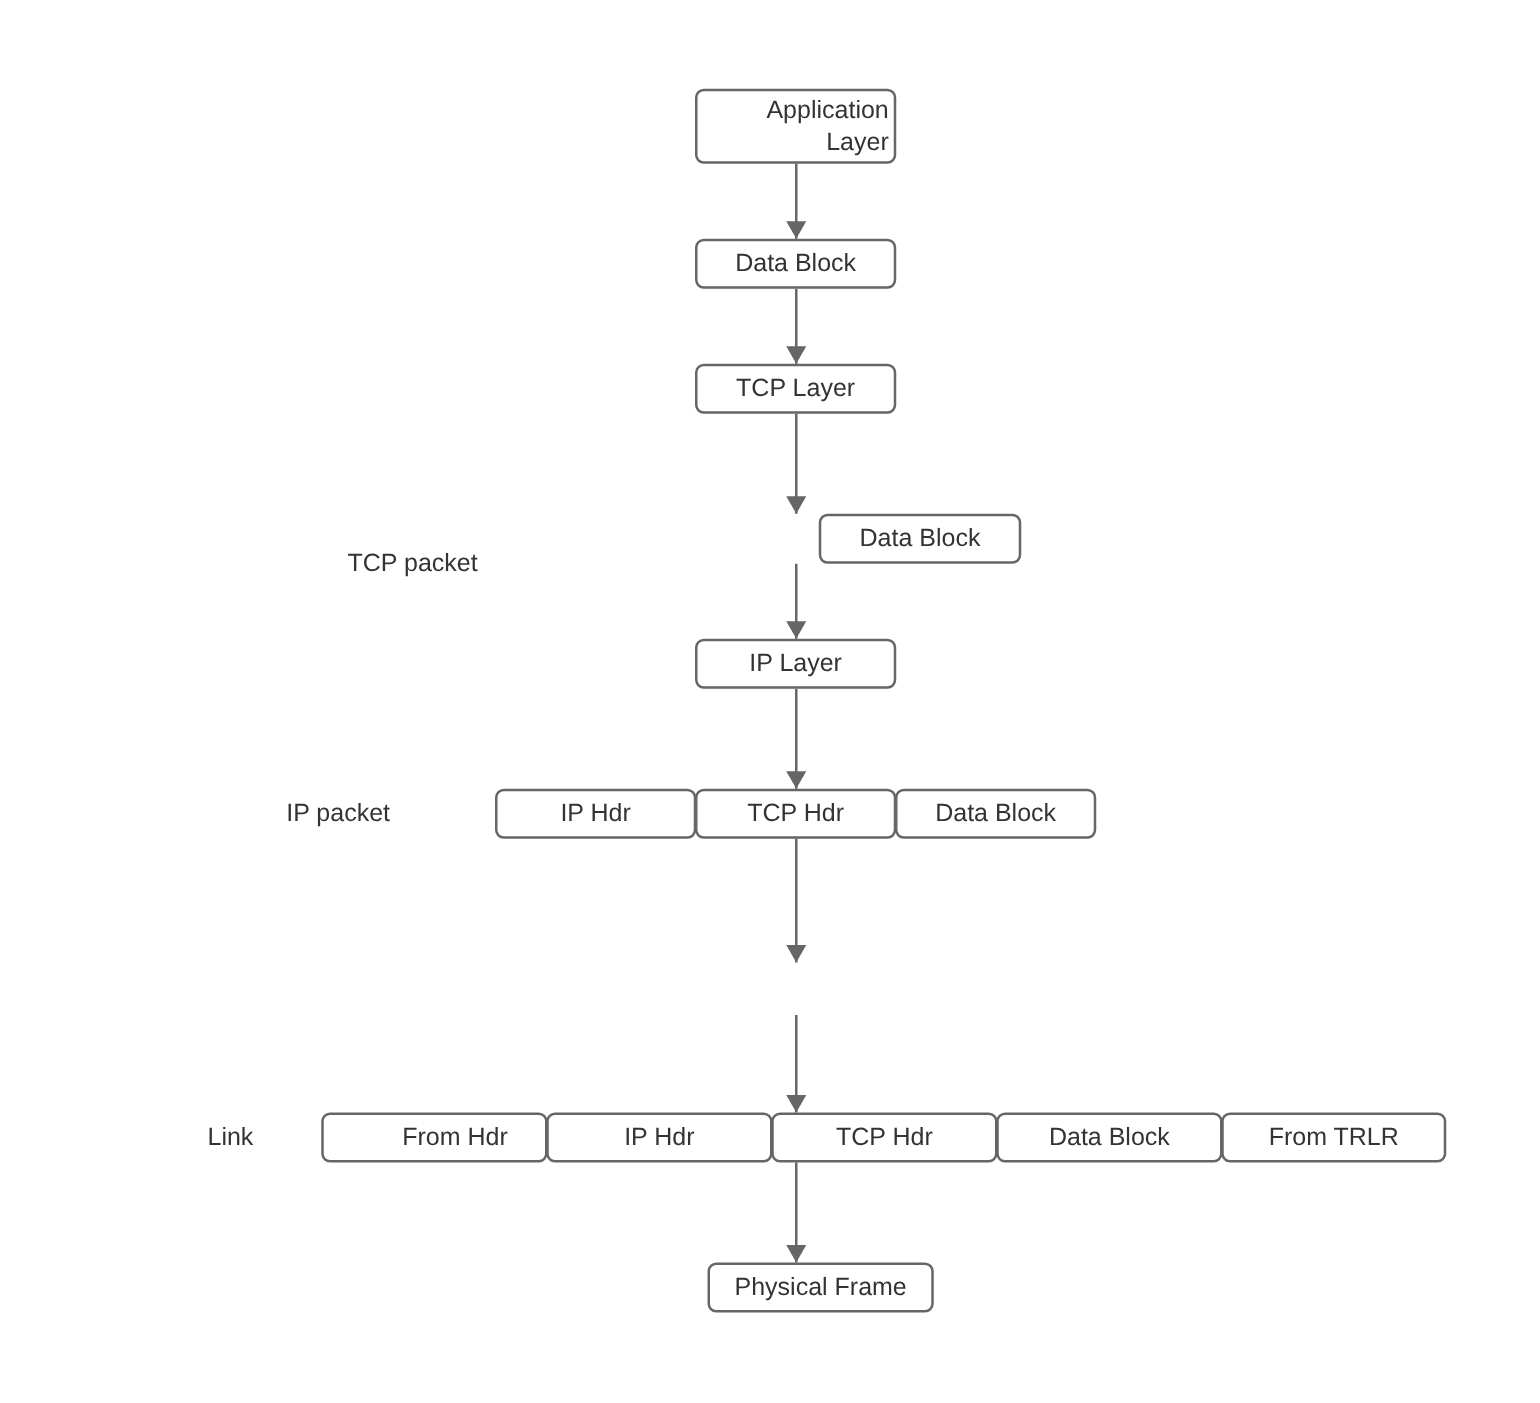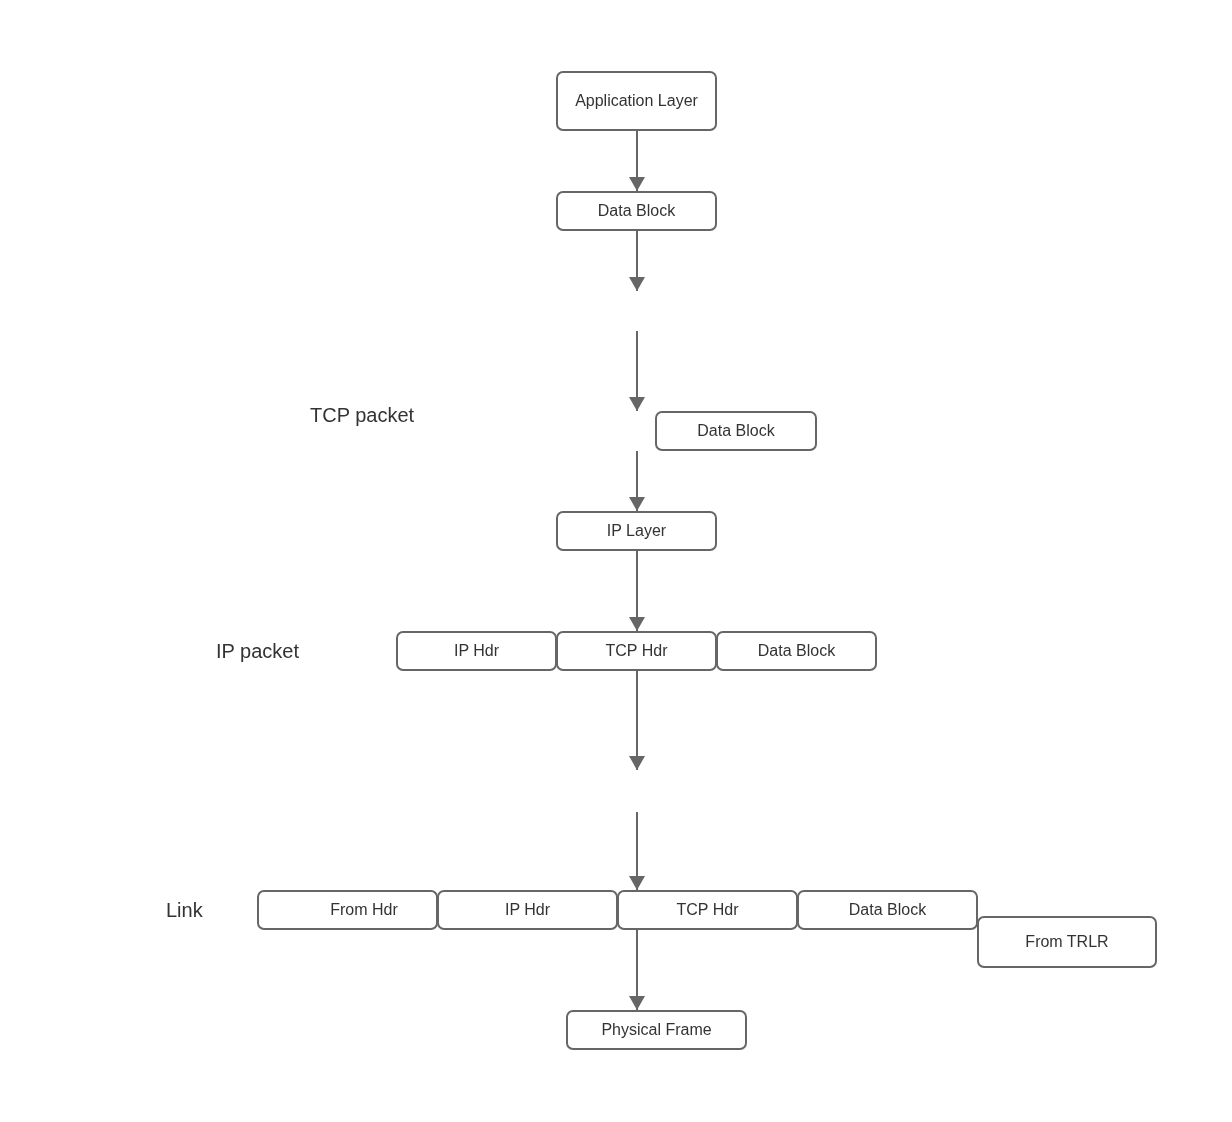--- a/index.html
+++ b/index.html
@@ -18,21 +18,21 @@
   .node {
     position: absolute;
     box-sizing: border-box;
     background: #ffffff;
     border: 2px solid #666666;
     border-radius: 7px;
     display: flex;
     align-items: center;
     justify-content: center;
     text-align: right;
-    font-size: 16px;
+    font-size: 20px;
     line-height: 1.3;
     color: #333333;
     padding: 0 4px;
     white-space: normal;
   }
   .row-label {
     position: absolute;
     height: 40px;
     display: flex;
     align-items: center;
@@ -64,46 +64,47 @@
 <div class="canvas">
 
   <div class="node" style="left:556px; top:71px; width:161px; height:60px;">Application Layer</div>
 
   <div class="arrow" style="top:131px; height:60px;"></div>
 
   <div class="node" style="left:556px; top:191px; width:161px; height:40px;">Data Block</div>
 
   <div class="arrow" style="top:231px; height:60px;"></div>
 
+  <div class="node" style="left:556px; top:291px; width:161px; height:40px;">TCP Layer</div>
 
   <div class="arrow" style="top:331px; height:80px;"></div>
 
-  <div class="row-label" style="left:278px; top:395px;margin-left:32px;">TCP packet</div>
+  <div class="row-label" style="left:278px; top:431px;">TCP packet</div>
   <div class="node" style="left:655px; top:411px; width:162px; height:40px;">Data Block</div>
 
   <div class="arrow" style="top:451px; height:60px;"></div>
 
   <div class="node" style="left:556px; top:511px; width:161px; height:40px;">IP Layer</div>
 
   <div class="arrow" style="top:551px; height:80px;"></div>
 
-  <div class="row-label" style="left:216px; top:631px;text-align:right;">IP packet</div>
+  <div class="row-label" style="left:229px; top:631px;text-align:right;">IP packet</div>
   <div class="node" style="left:396px; top:631px; width:161px; height:40px;">IP Hdr</div>
   <div class="node" style="left:556px; top:631px; width:161px; height:40px;">TCP Hdr</div>
   <div class="node" style="left:716px; top:631px; width:161px; height:40px;">Data Block</div>
 
   <div class="arrow" style="top:671px; height:99px;"></div>
 
 
   <div class="arrow" style="top:812px; height:78px;"></div>
 
   <div class="row-label" style="left:166px; top:890px;">Link</div>
   <div class="node" style="left:257px; top:890px; width:181px; height:40px;padding-left:37px;">From Hdr</div>
   <div class="node" style="left:437px; top:890px; width:181px; height:40px;">IP Hdr</div>
   <div class="node" style="left:617px; top:890px; width:181px; height:40px;">TCP Hdr</div>
   <div class="node" style="left:797px; top:890px; width:181px; height:40px;">Data Block</div>
-  <div class="node" style="left:977px; top:916px; width:180px; height:52px;">From TRLR</div>
+  <div class="node" style="left:977px; top:890px; width:180px; height:40px;">From TRLR</div>
 
   <div class="arrow" style="top:930px; height:80px;"></div>
 
   <div class="node" style="left:566px; top:1010px; width:181px; height:40px;">Physical Frame</div>
 
 </div>
 
 </body></html>

